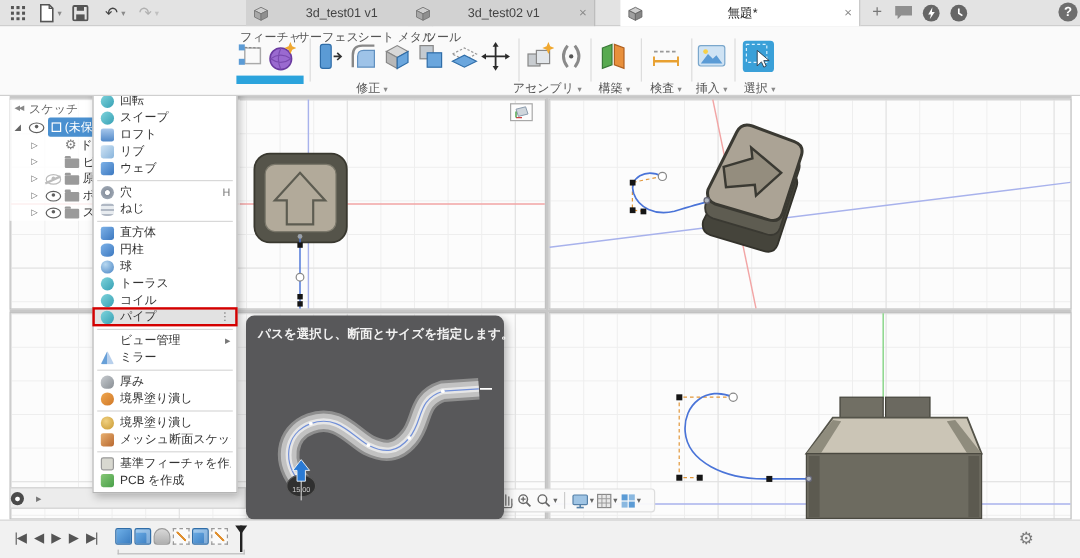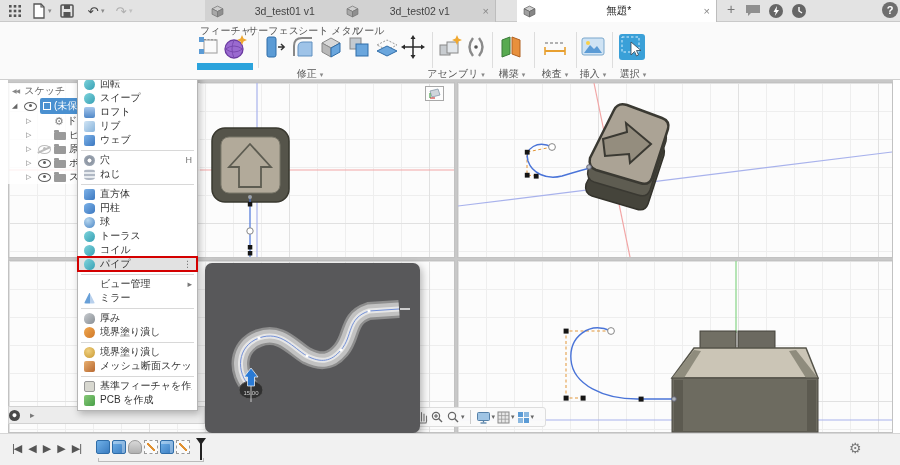--- a/index.html
+++ b/index.html
@@ -306,20 +306,21 @@
         </div>
       </div>
   </div>
 
   <div id="comments">
     <span class="c-circle">●</span>
     <span class="c-exp">▸</span>
   </div>
 
   <div id="tooltip">
+    <div class="tt-line">パスを選択し、断面とサイズを指定します。</div>
     <svg width="195" height="128" viewBox="0 0 195 128" style="margin-top:4px">
       <path d="M36,112 C20,96 22,70 44,62 C66,54 78,72 92,80 C106,87 116,86 126,74 C138,60 132,42 154,35 L184,33" fill="none" stroke="#8e8e8e" stroke-width="18"></path>
       <path d="M36,112 C20,96 22,70 44,62 C66,54 78,72 92,80 C106,87 116,86 126,74 C138,60 132,42 154,35 L184,33" fill="none" stroke="#c2c2c2" stroke-width="13"></path>
       <path d="M36,112 C20,96 22,70 44,62 C66,54 78,72 92,80 C106,87 116,86 126,74 C138,60 132,42 154,35 L184,33" fill="none" stroke="#e6e6e6" stroke-width="5"></path>
       <path d="M36,112 C20,96 22,70 44,62 C66,54 78,72 92,80 C106,87 116,86 126,74 C138,60 132,42 154,35 L184,33" fill="none" stroke="#7290d8" stroke-width="1"></path>
       <circle cx="44" cy="62" r="1.6" fill="#fff"></circle>
         <circle cx="92" cy="80" r="1.6" fill="#fff"></circle>
       <circle cx="126" cy="74" r="1.6" fill="#fff"></circle>
         <circle cx="154" cy="35" r="1.6" fill="#fff"></circle>
       <line x1="185" y1="33" x2="198" y2="33" stroke="#fff" stroke-width="1.4"></line>

